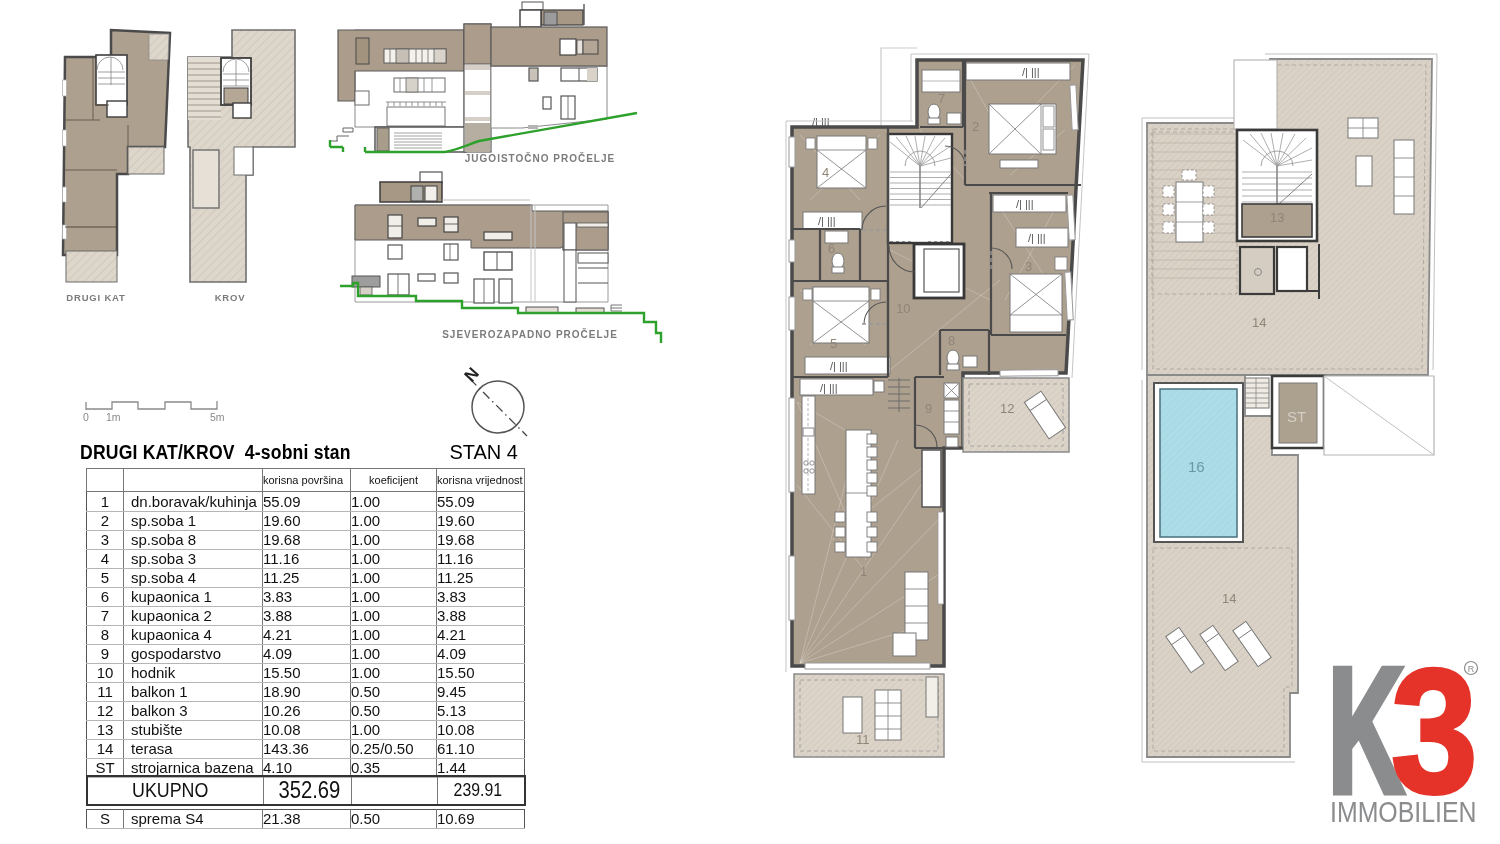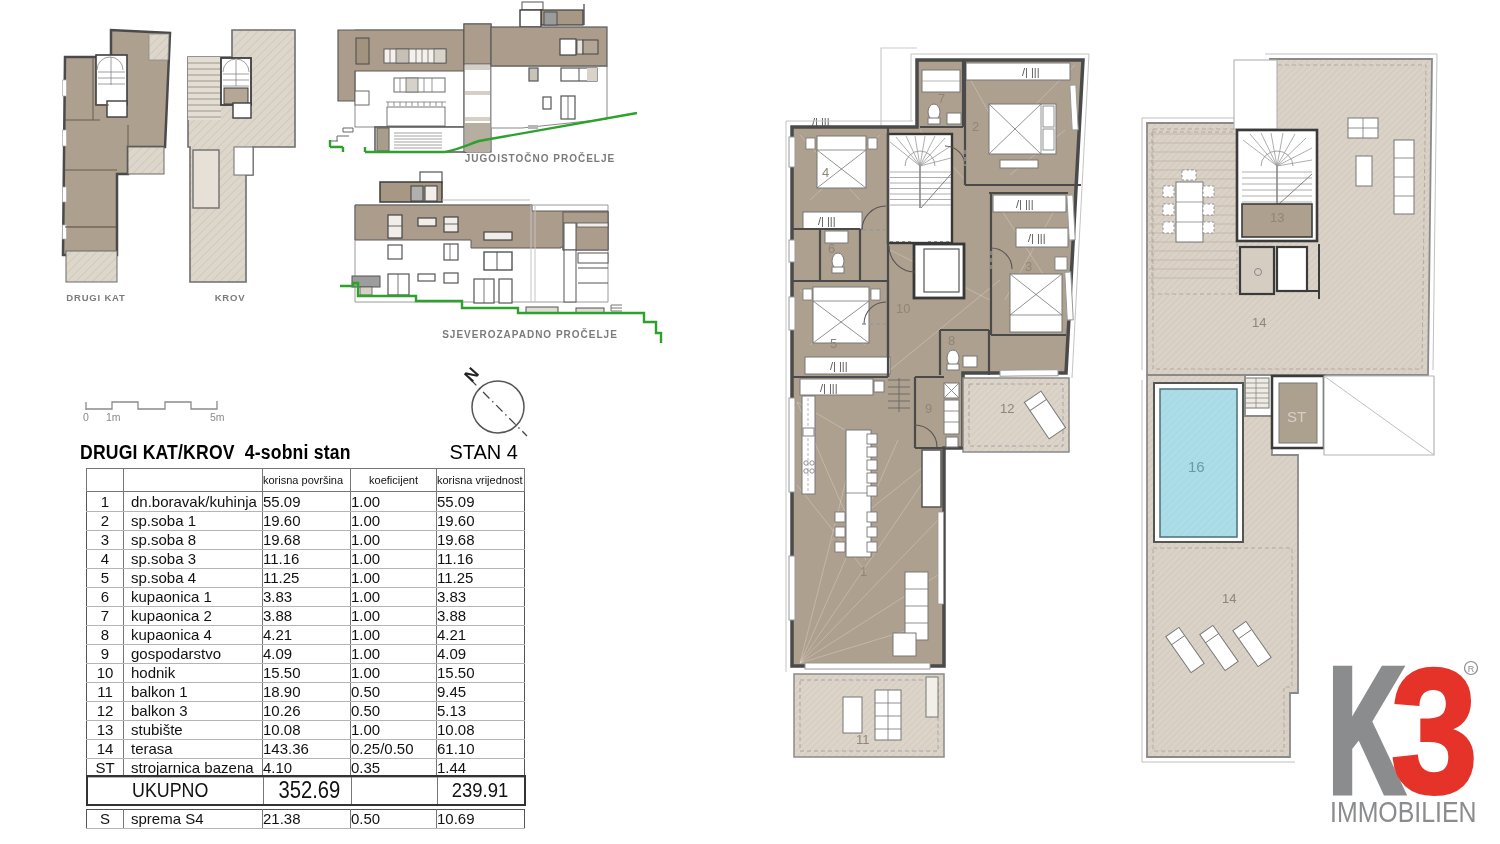--- a/index.html
+++ b/index.html
@@ -375,21 +375,21 @@
         <col style="width:176px">
         <col style="width:88px">
         <col style="width:86px">
         <col style="width:88px">
       </colgroup>
 <tbody>
         <tr style="height:21px">
 <td style="font-size:21px;padding-left:44px;border-right:1px solid #777"><span style="display:inline-block;transform:scaleX(.85);transform-origin:0 50%">UKUPNO</span></td>
 <td style="font-size:23px;text-align:right;padding-right:10px;border-right:1px solid #777"><span style="display:inline-block;transform:scaleX(.88);transform-origin:100% 50%">352.69</span></td>
 <td style="border-right:1px solid #777"></td>
-<td style="font-size:21px;text-align:center;padding-right:10px"><span style="display:inline-block;transform:scaleX(.88);transform-origin:100% 50%">239.91</span></td>
+<td style="font-size:18px;text-align:right;padding-right:22px"><span style="display:inline-block;transform:scaleX(.88);transform-origin:100% 50%">239.91</span></td>
 </tr>
 </tbody>
     </table>
 
 <table style="width:438px;table-layout:fixed;border:1.6px solid #555;margin-top:3px">
 <colgroup>
         <col style="width:37px">
         <col style="width:139px">
         <col style="width:88px">
         <col style="width:86px">

